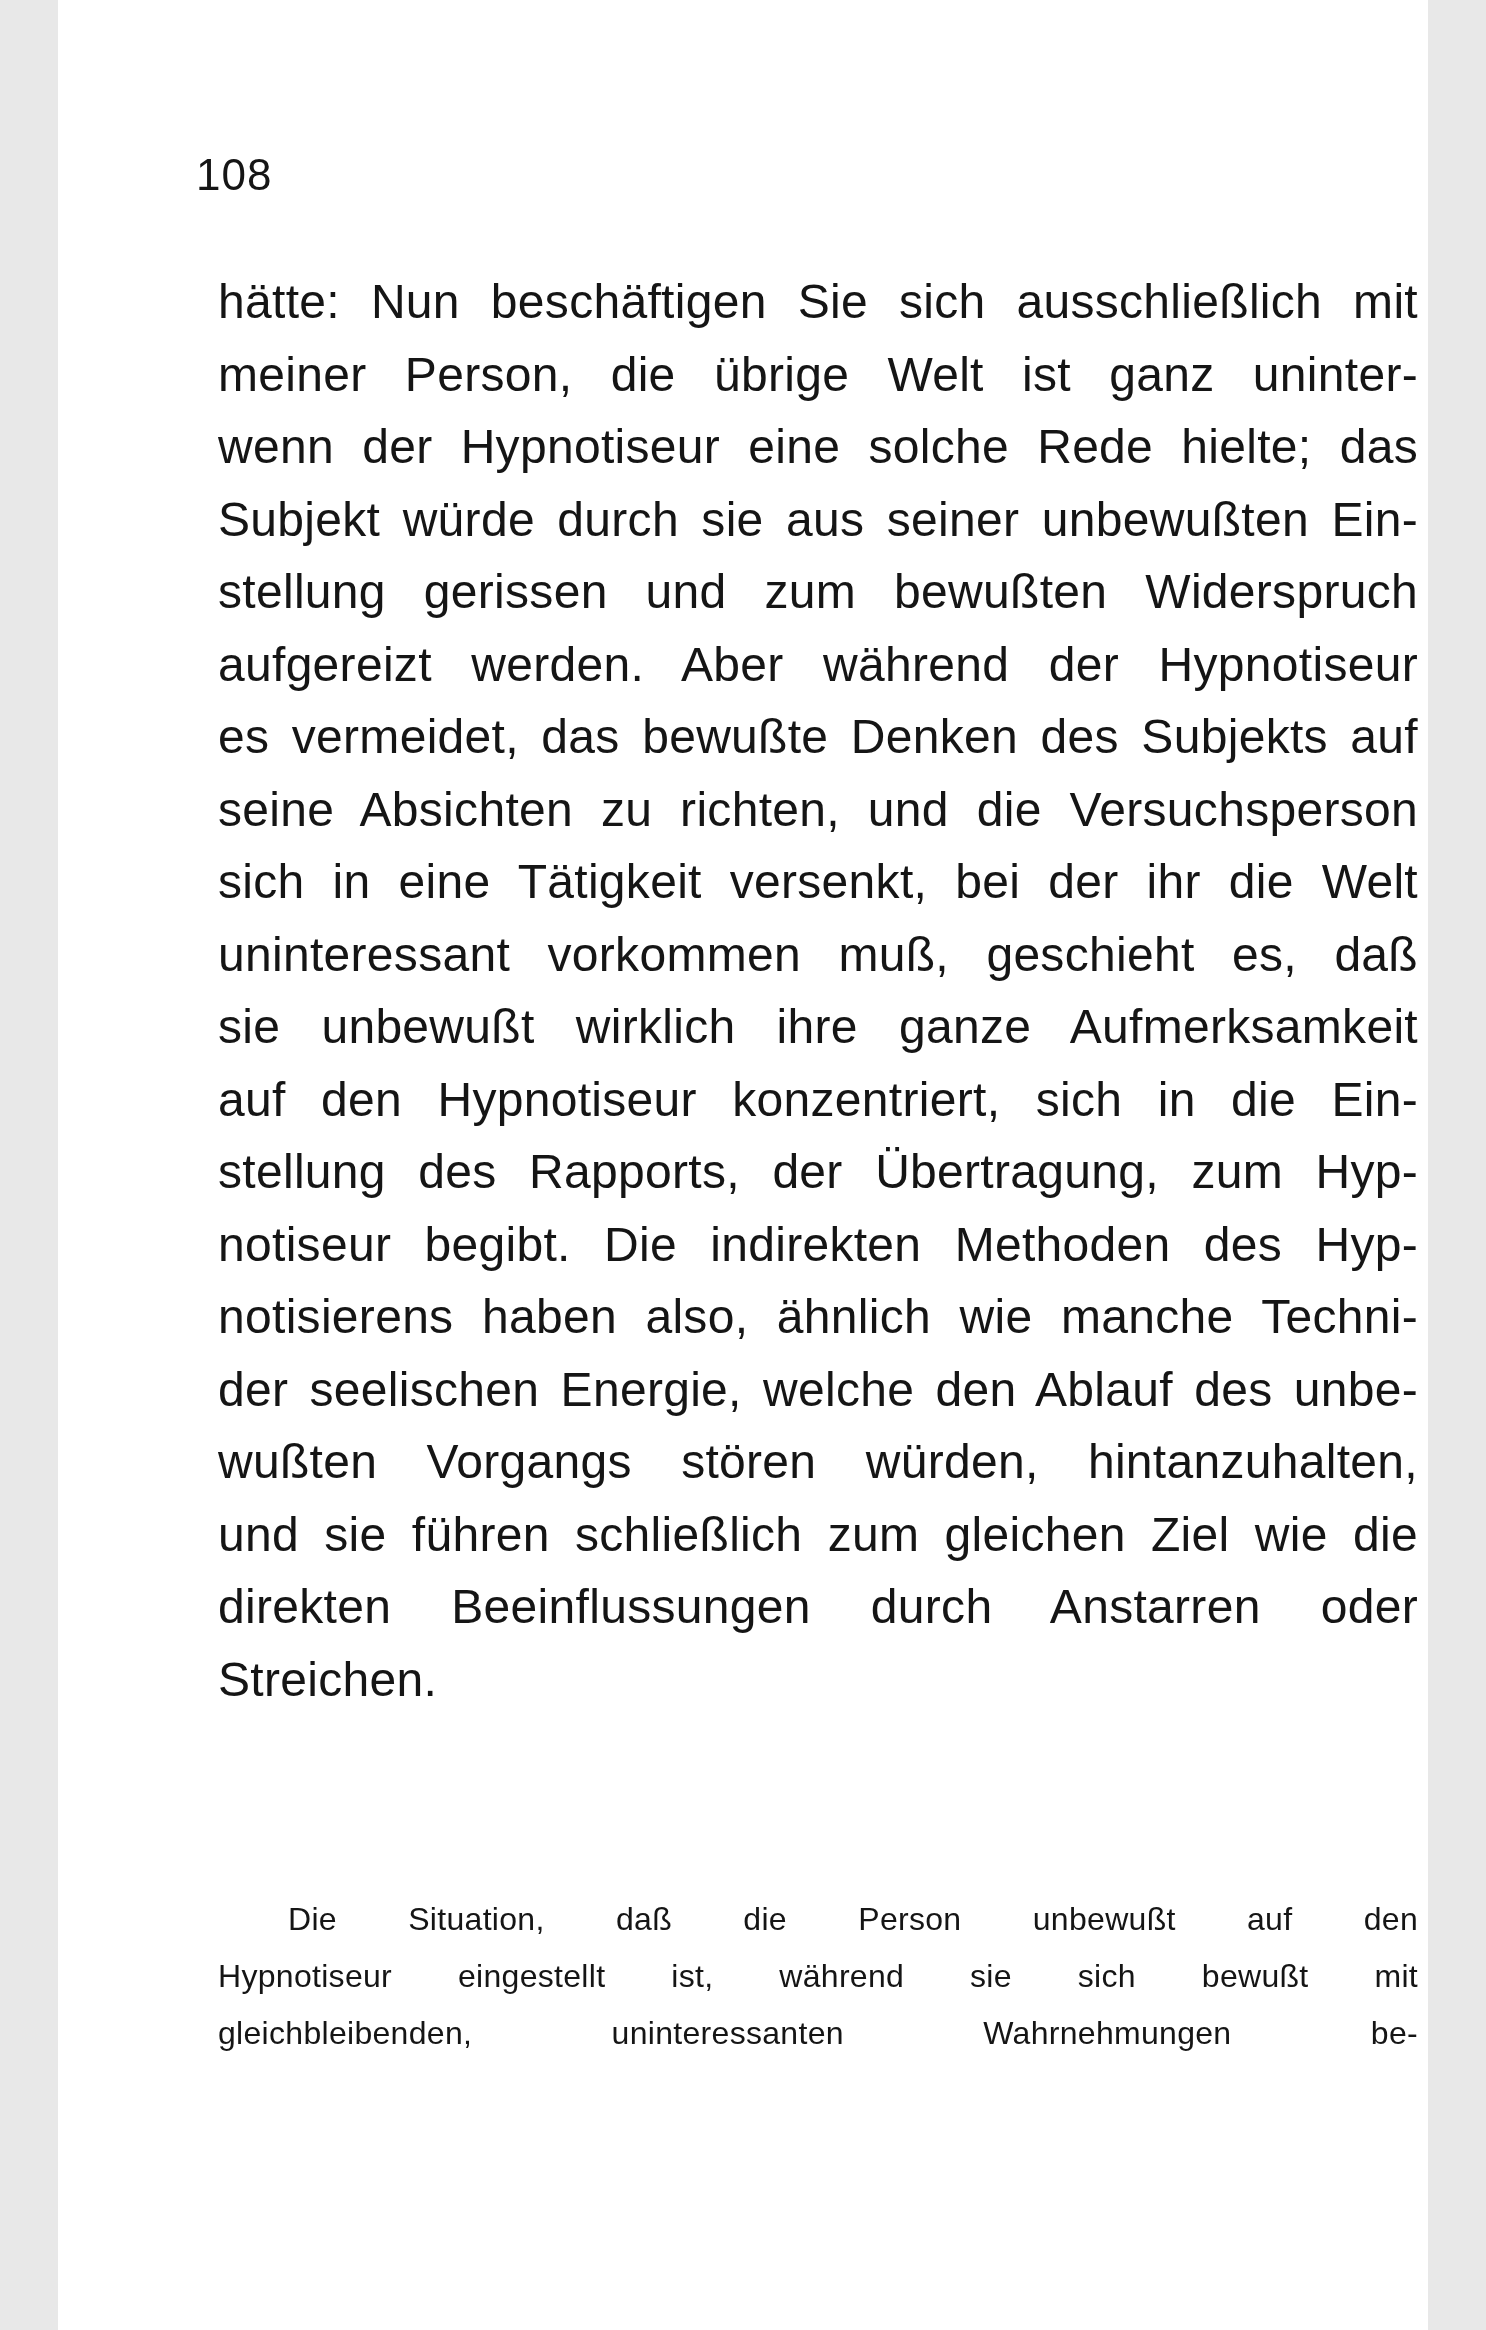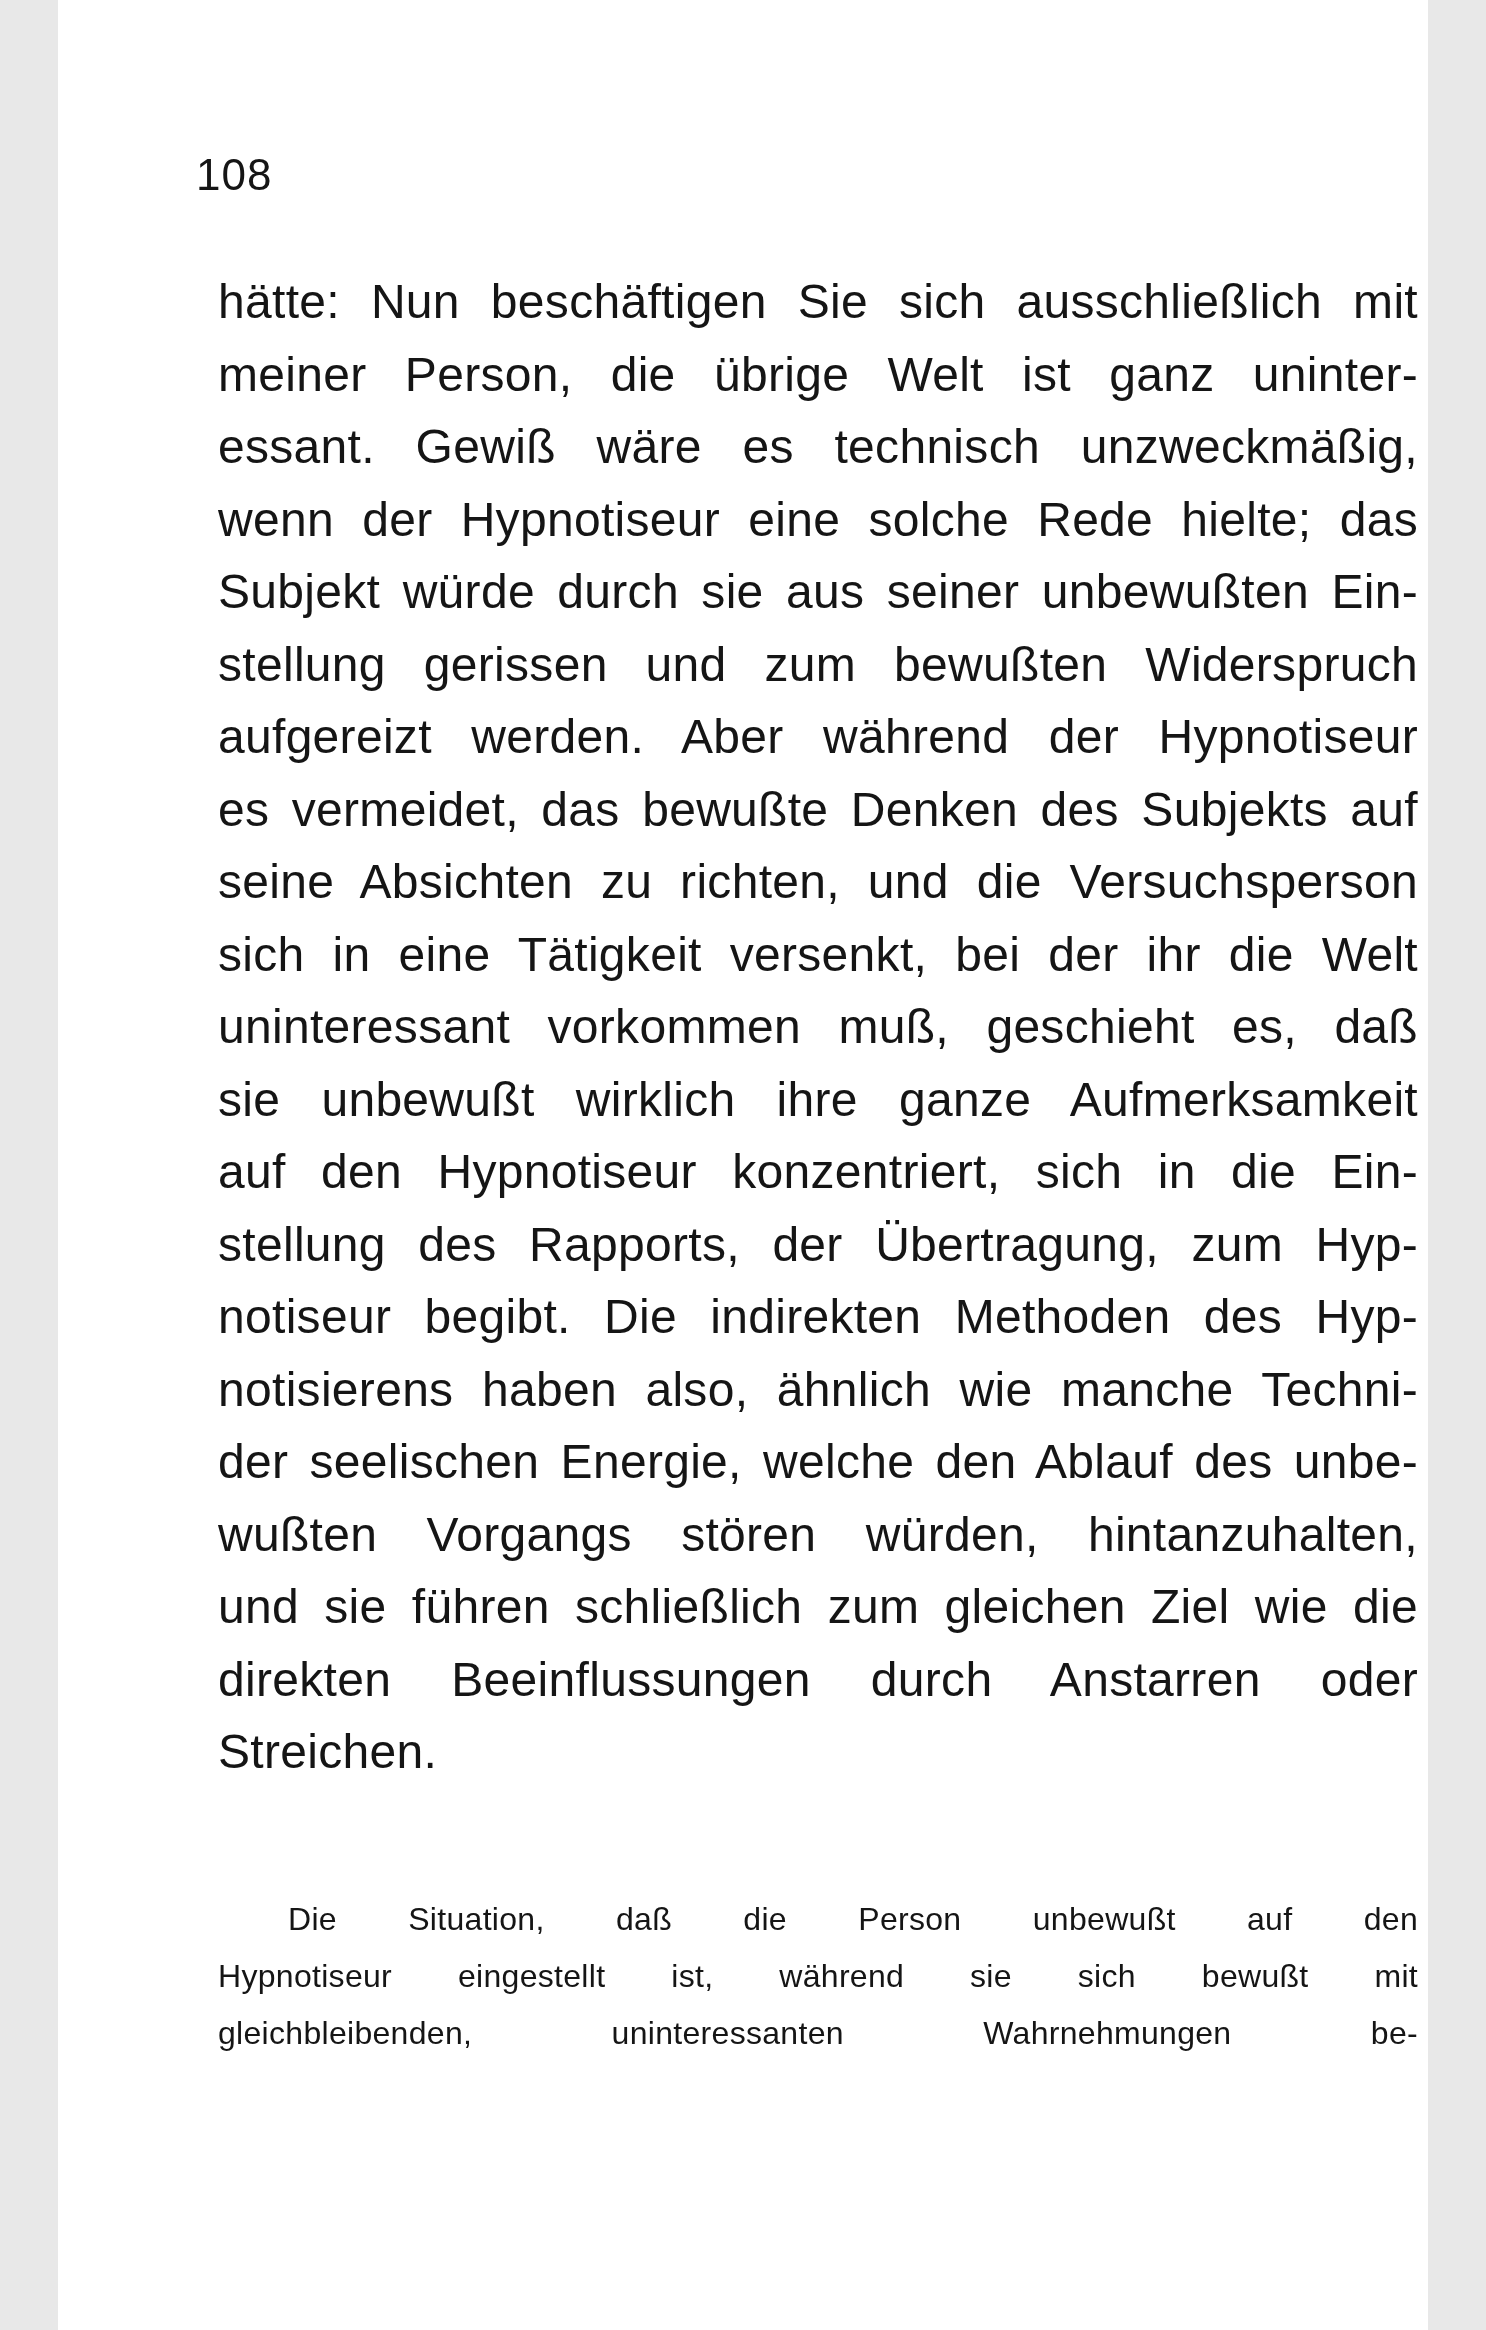--- a/index.html
+++ b/index.html
@@ -85,21 +85,20 @@
 <div class="page">
 
   <div class="header">
     <span class="pagenum">108</span>
   </div>
 
   <div class="para para-large">
 
   <div class="line">hätte: Nun beschäftigen Sie sich ausschließlich mit</div>
       <div class="line">meiner Person, die übrige Welt ist ganz uninter-</div>
-      <div class="line">essant. Gewiß wäre es technisch unzweckmäßig,</div>
       <div class="line">wenn der Hypnotiseur eine solche Rede hielte; das</div>
       <div class="line">Subjekt würde durch sie aus seiner unbewußten Ein-</div>
       <div class="line">stellung gerissen und zum bewußten Widerspruch</div>
       <div class="line">aufgereizt werden. Aber während der Hypnotiseur</div>
       <div class="line">es vermeidet, das bewußte Denken des Subjekts auf</div>
       <div class="line">seine Absichten zu richten, und die Versuchsperson</div>
       <div class="line">sich in eine Tätigkeit versenkt, bei der ihr die Welt</div>
       <div class="line">uninteressant vorkommen muß, geschieht es, daß</div>
       <div class="line">sie unbewußt wirklich ihre ganze Aufmerksamkeit</div>
       <div class="line">auf den Hypnotiseur konzentriert, sich in die Ein-</div>

